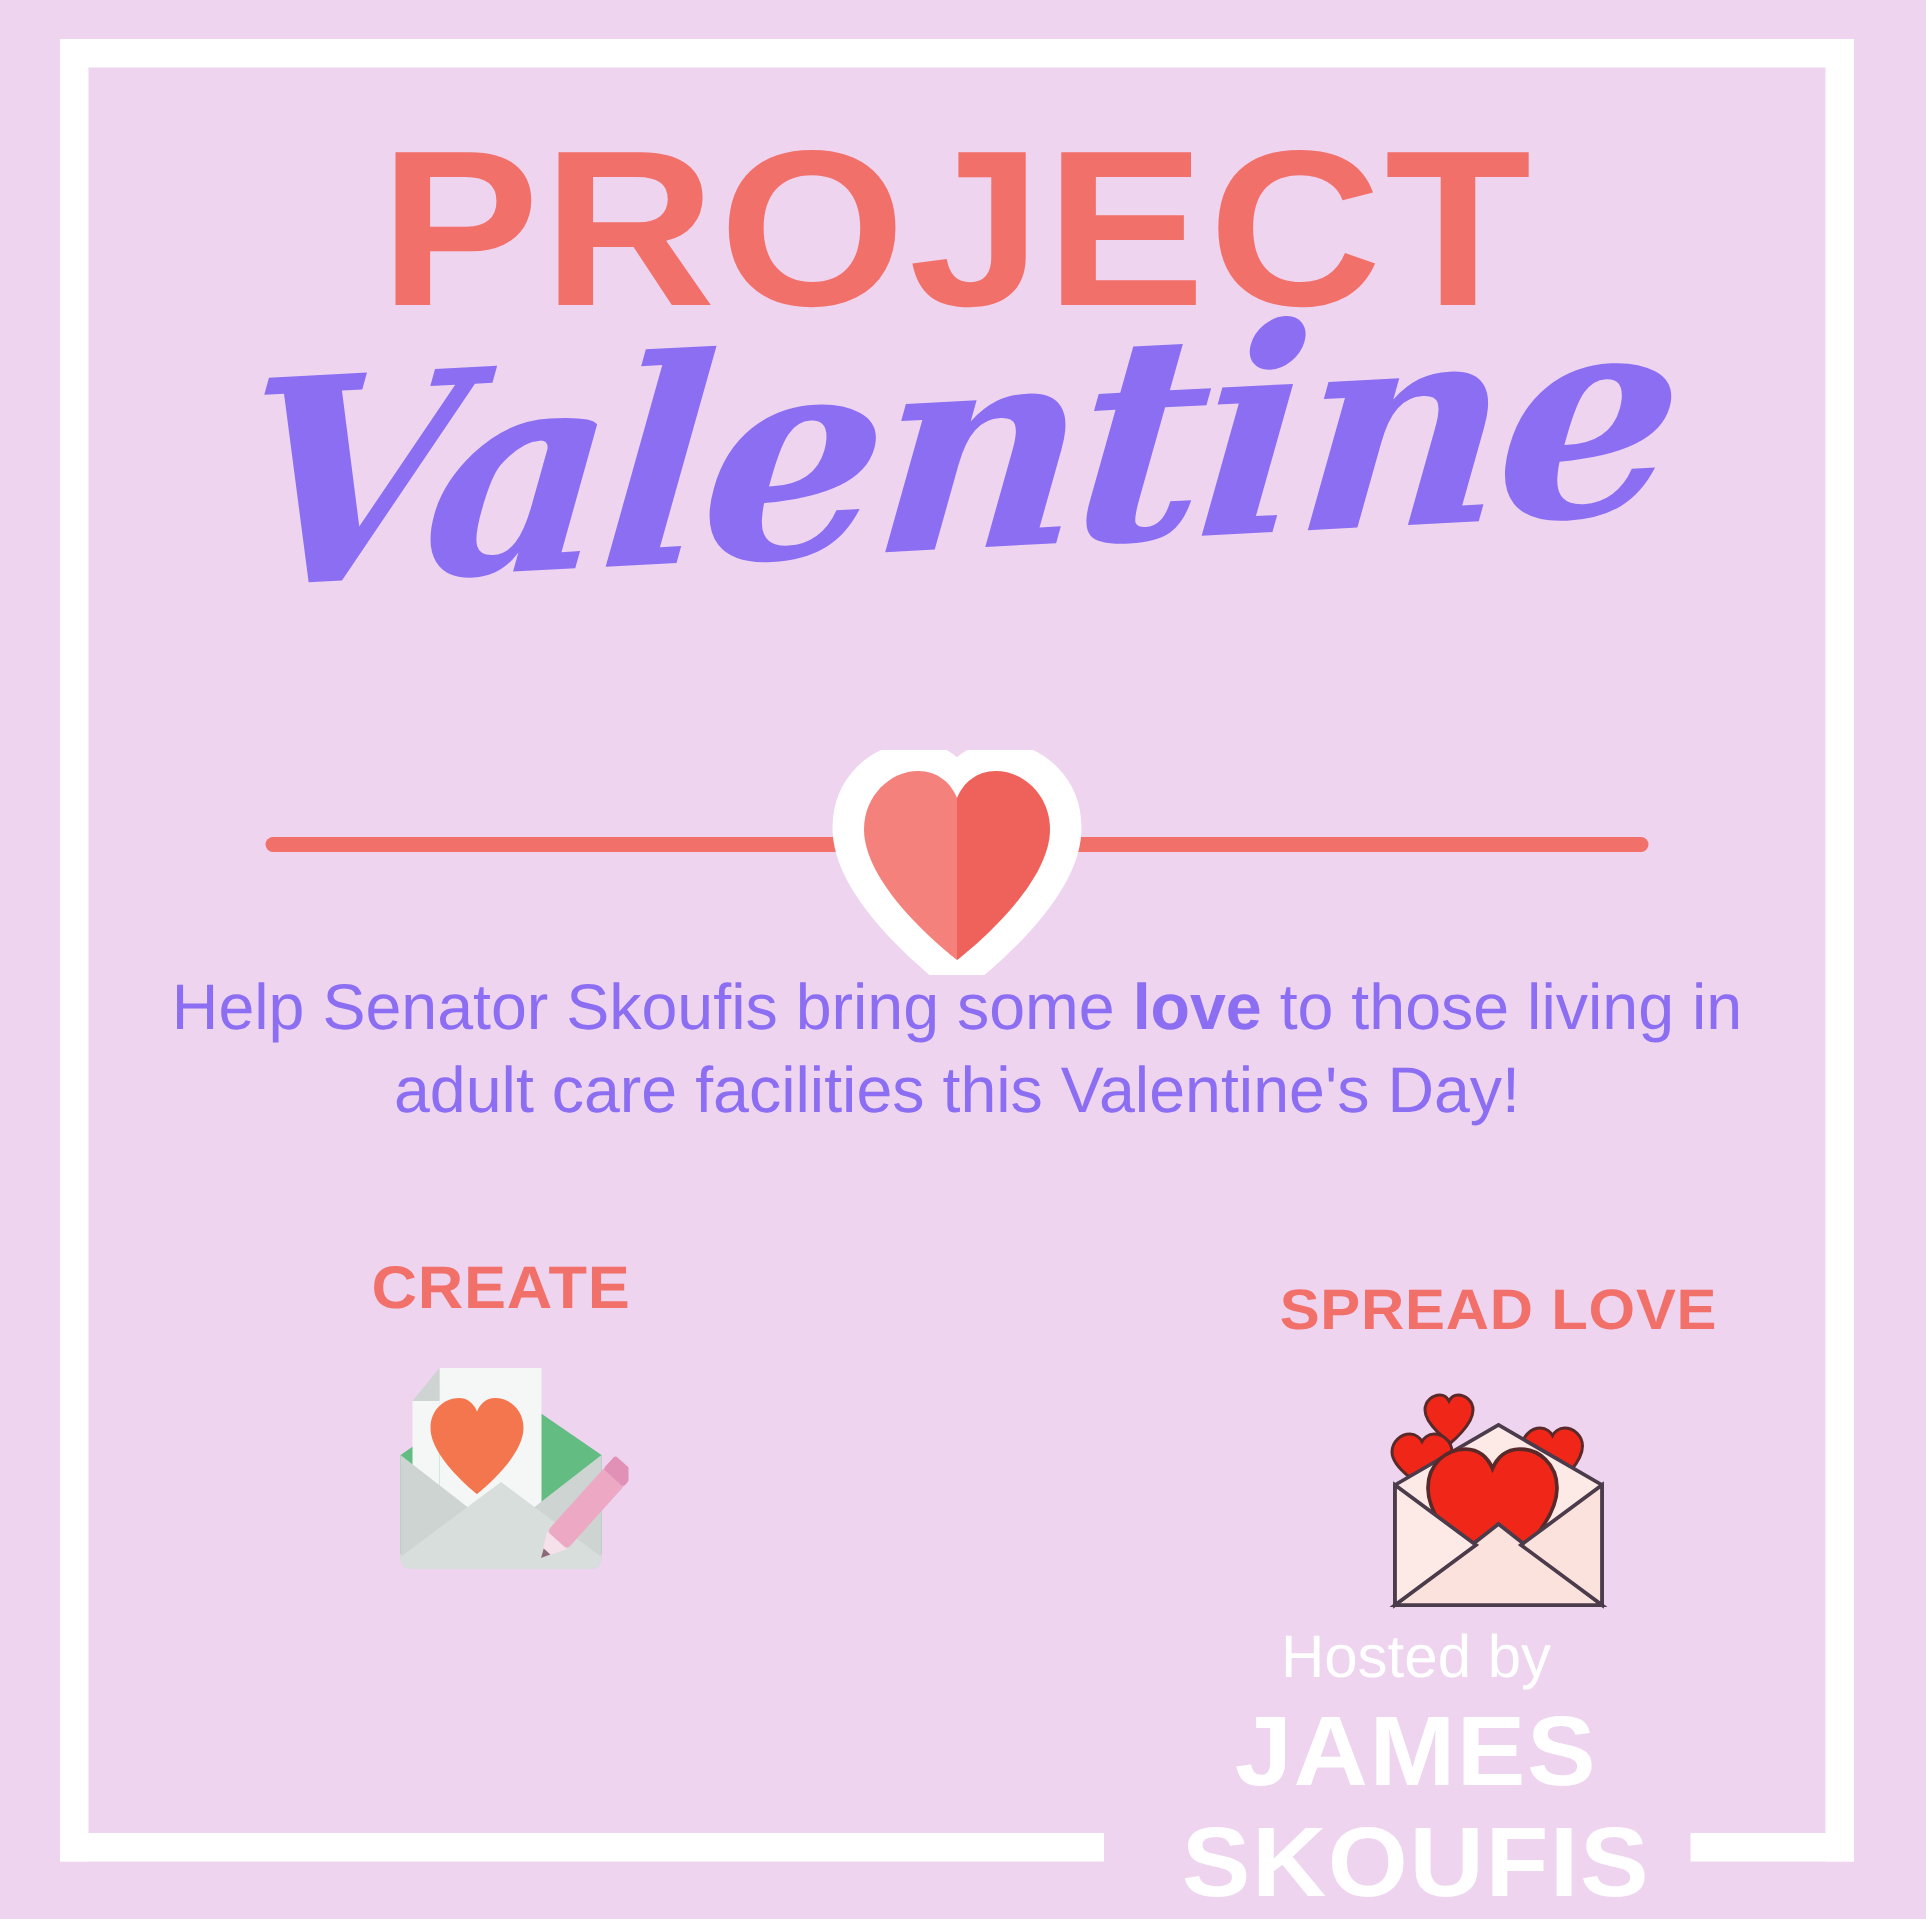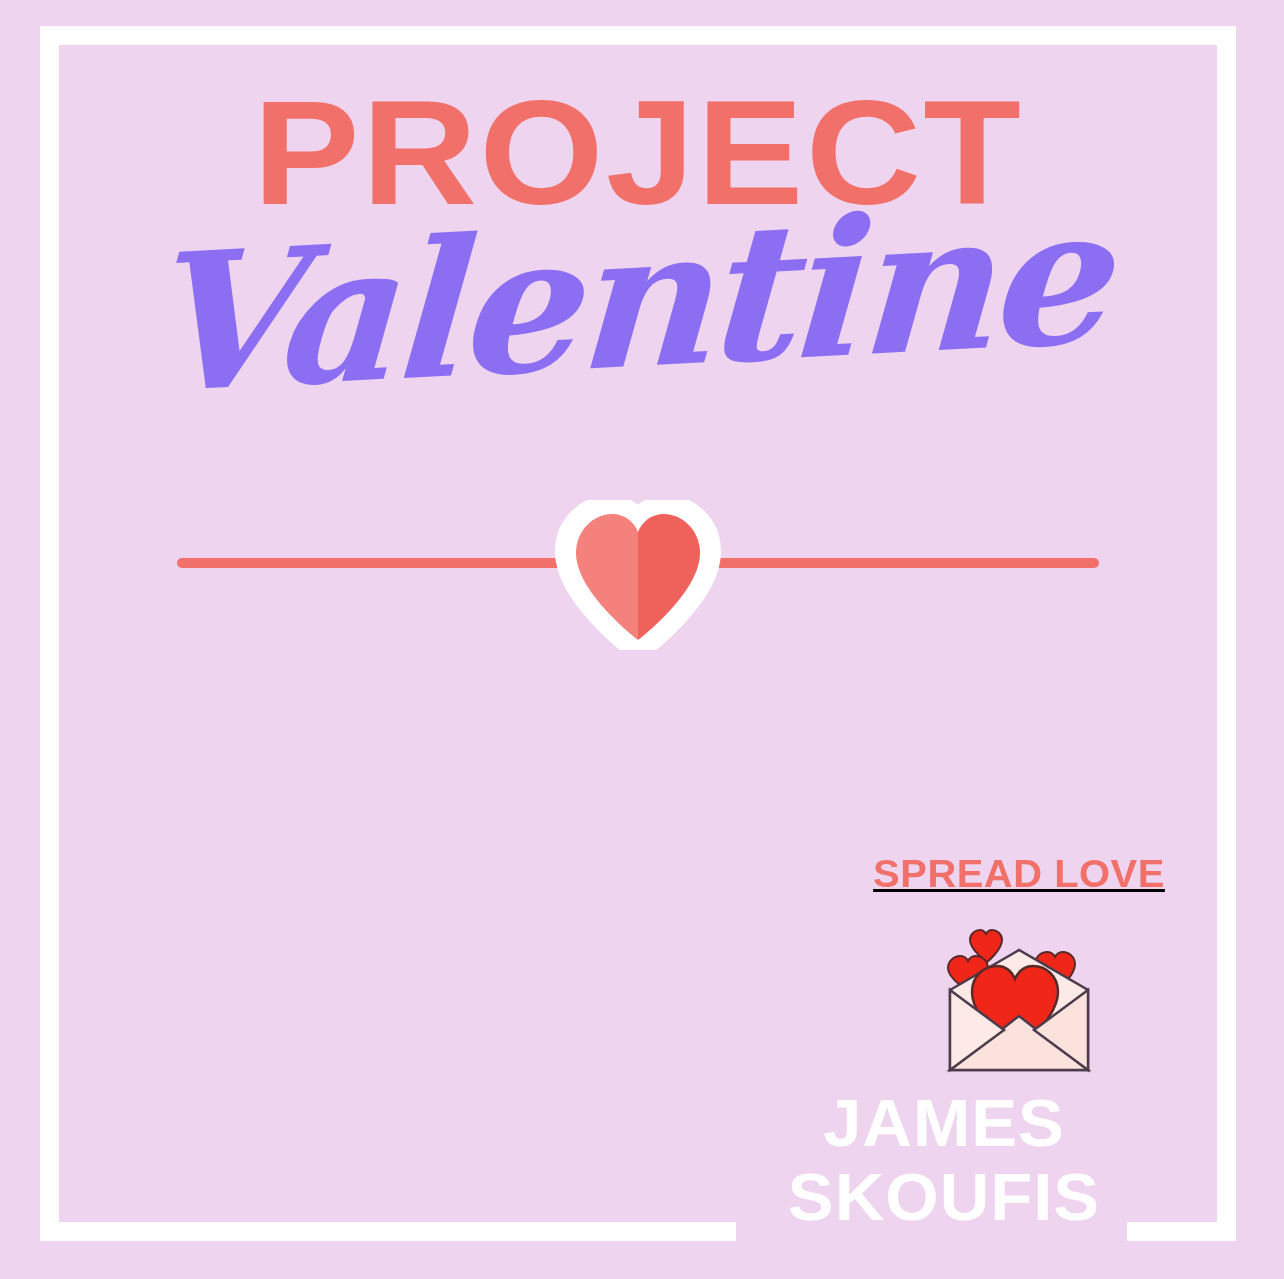--- a/index.html
+++ b/index.html
@@ -77,21 +77,21 @@
     line-height:1.28;
     color:#8b6ef2;
   }
   .subtitle b { font-weight:bold; }
 
   
   .cols { position:absolute; left:0; top:780px; width:100%; height:360px; }
   .col { position:absolute; top:0; text-align:center; }
   .col-create { left:130px;  width:290px; }
   .col-middle { left:400px;  width:360px; }
-  .col-spread { left:810px;  width:300px;text-decoration:underline; }
+  .col-spread { left:790px;  width:300px; }
 
   .col-head {
     font-family:"Liberation Sans Narrow","Liberation Sans",sans-serif;
     font-weight:bold;
     color:#f2706a;
     letter-spacing:0.5px;
     transform:scaleX(1.05);
   }
   .col-create .col-head { font-size:40px; margin-top:12px; }
   .col-middle .col-head { font-size:40px; }
@@ -153,23 +153,51 @@
 
     <div class="divider">
       <div class="divider-line"></div>
       <svg class="divider-heart" viewBox="0 0 176 150">
         <path d="M88 148 C88 148 18 96 18 52 C18 26 38 8 60 8 C74 8 84 16 88 26 C92 16 102 8 116 8 C138 8 158 26 158 52 C158 96 88 148 88 148 Z" fill="none" stroke="#ffffff" stroke-width="26" stroke-linejoin="round"></path>
         <path d="M88 140 C88 140 26 93 26 53 C26 30 44 14 62 14 C75 14 84 22 88 32 L88 140 Z" fill="#f4817b"></path>
         <path d="M88 140 C88 140 150 93 150 53 C150 30 132 14 114 14 C101 14 92 22 88 32 L88 140 Z" fill="#ef625c"></path>
       </svg>
     </div>
 
+    <div class="subtitle">
+      <span>Help Senator Skoufis bring some </span><b>love</b><span> to those living in adult care facilities this Valentine's Day!</span>
+    </div>
 
     <div class="cols">
 
+      <div class="col col-create">
+        <div class="col-head">CREATE</div>
+        <div class="icon-create">
+          <svg viewBox="0 0 170 150" width="170" height="150">
+
+            <path d="M18 66 L85 20 L152 66 L152 132 L18 132 Z" fill="#63bd82"></path>
+
+            <path d="M44 8 L112 8 L112 112 L44 112 Z" fill="#f4f7f5"></path>
+            <path d="M44 8 L44 30 L26 30 Z" fill="#cdd4d2"></path>
+            <path d="M26 30 L44 30 L44 112 L26 112 Z" fill="#f4f7f5"></path>
+
+            <path d="M69 92 C69 92 38 68 38 48 C38 36 47 28 57 28 C63 28 67 32 69 37 C71 32 75 28 81 28 C91 28 100 36 100 48 C100 68 69 92 69 92 Z" fill="#f4764f"></path>
+
+            <path d="M18 66 L85 118 L152 66 L152 134 Q152 142 144 142 L26 142 Q18 142 18 134 Z" fill="#cdd4d2"></path>
+            <path d="M18 134 L85 84 L152 134 Q152 142 144 142 L26 142 Q18 142 18 134 Z" fill="#d8dedc"></path>
+
+            <g transform="rotate(42 138 110)">
+              <rect x="126" y="72" width="18" height="58" rx="3" fill="#eda8c4"></rect>
+              <rect x="126" y="62" width="18" height="12" rx="2" fill="#e091b5"></rect>
+              <path d="M126 130 L144 130 L135 146 Z" fill="#f6e0ea"></path>
+              <path d="M132 140 L138 140 L135 146 Z" fill="#8a6a78"></path>
+            </g>
+          </svg>
+        </div>
+      </div>
 
 
       <div class="col col-spread">
         <div class="col-head">SPREAD LOVE</div>
         <div class="icon-spread">
           <svg viewBox="0 0 155 165" width="155" height="165">
 
             <path d="M45 18 C45 18 30 30 30 40 C30 46 35 50 40 50 C43 50 45 48 46 46 C47 48 49 50 52 50 C57 50 62 46 62 40 C62 30 45 18 45 18 Z" transform="translate(-2,0) rotate(180 46 34)" fill="#f02718" stroke="#5a2a2a" stroke-width="2"></path>
             <path d="M22 45 C22 45 6 58 6 70 C6 77 12 82 18 82 C22 82 25 79 26 77 C27 79 30 82 34 82 C40 82 46 77 46 70 C46 58 22 45 22 45 Z" transform="rotate(180 26 63)" fill="#f02718" stroke="#5a2a2a" stroke-width="2"></path>
             <path d="M108 40 C108 40 93 53 93 64 C93 71 99 76 105 76 C109 76 112 73 113 71 C114 73 117 76 121 76 C127 76 133 71 133 64 C133 53 108 40 108 40 Z" transform="rotate(180 113 58)" fill="#f02718" stroke="#5a2a2a" stroke-width="2"></path>
@@ -181,18 +209,19 @@
             <path d="M8 158 L77 104 L146 158 Z" fill="#fbe2dd" stroke="#4b3b4b" stroke-width="2.5"></path>
             <path d="M8 78 L8 158 L62 118 Z" fill="#fdeae6" stroke="#4b3b4b" stroke-width="2.5"></path>
             <path d="M146 78 L146 158 L92 118 Z" fill="#fbe2dd" stroke="#4b3b4b" stroke-width="2.5"></path>
           </svg>
         </div>
       </div>
 
     </div>
 
     <div class="host">
+      <div class="host-by">Hosted by</div>
       <div class="host-name">JAMES SKOUFIS</div>
 
     </div>
 
   </div>
 </div>
 
 </body></html>

